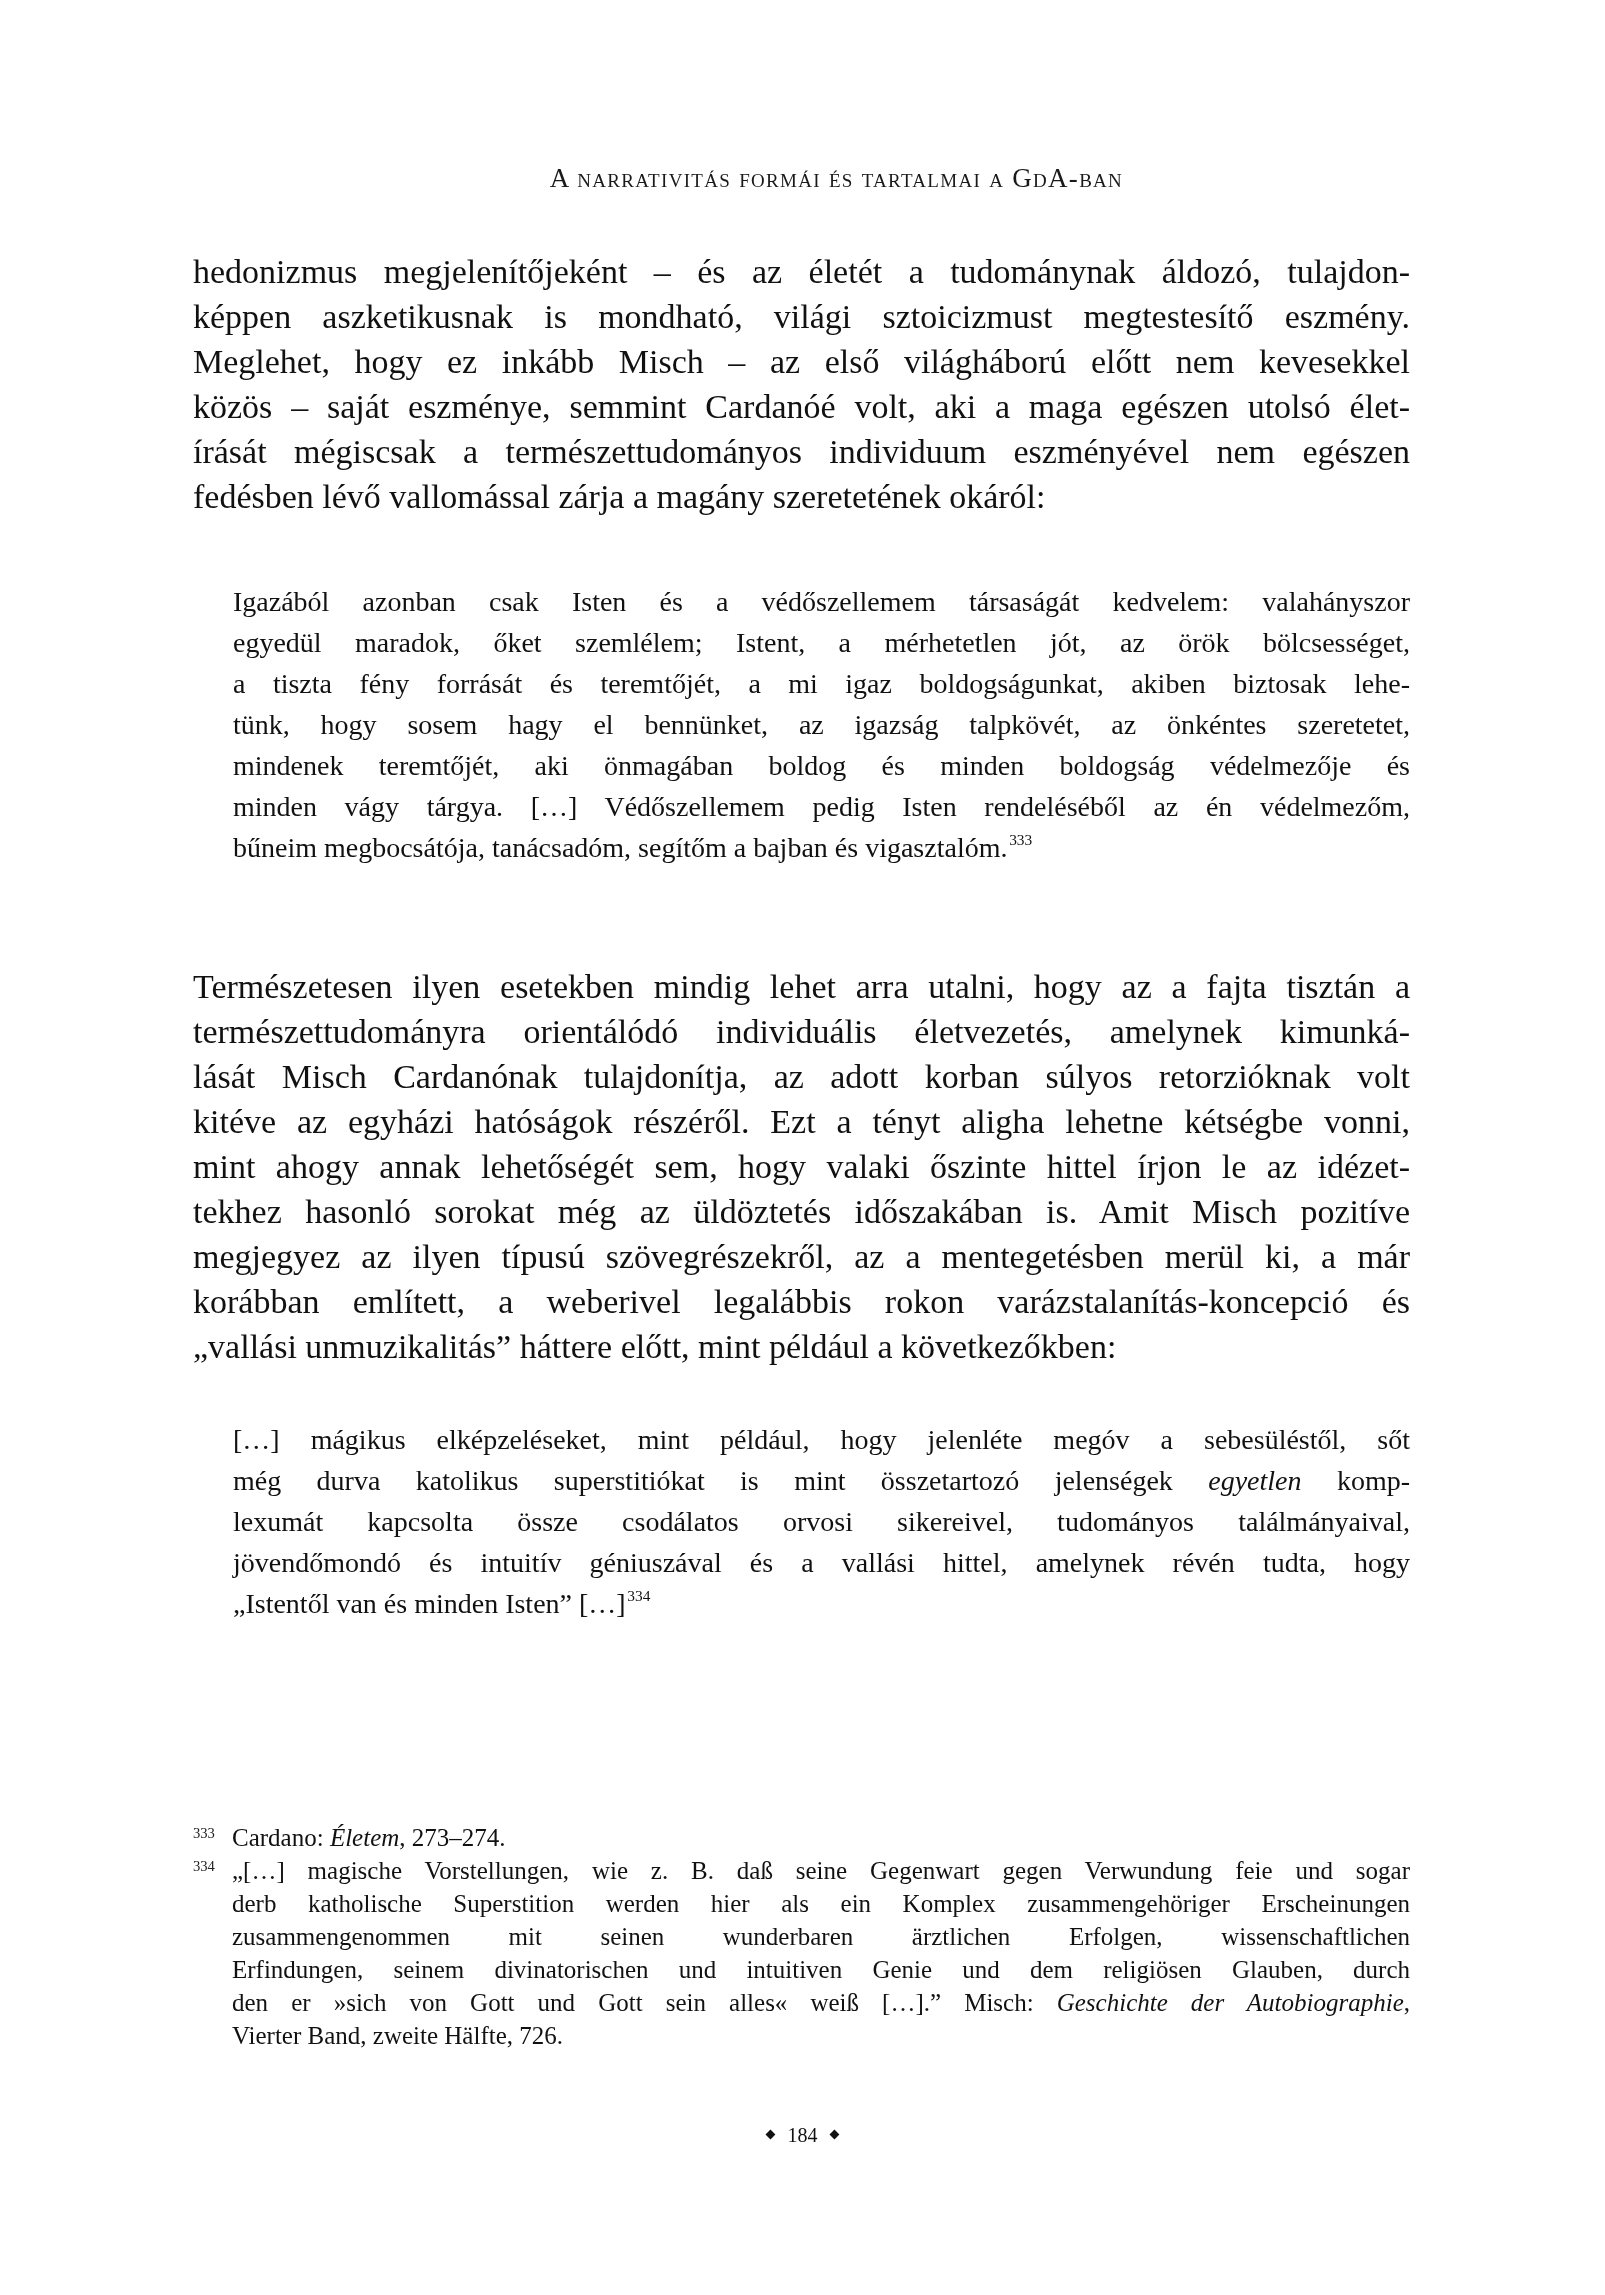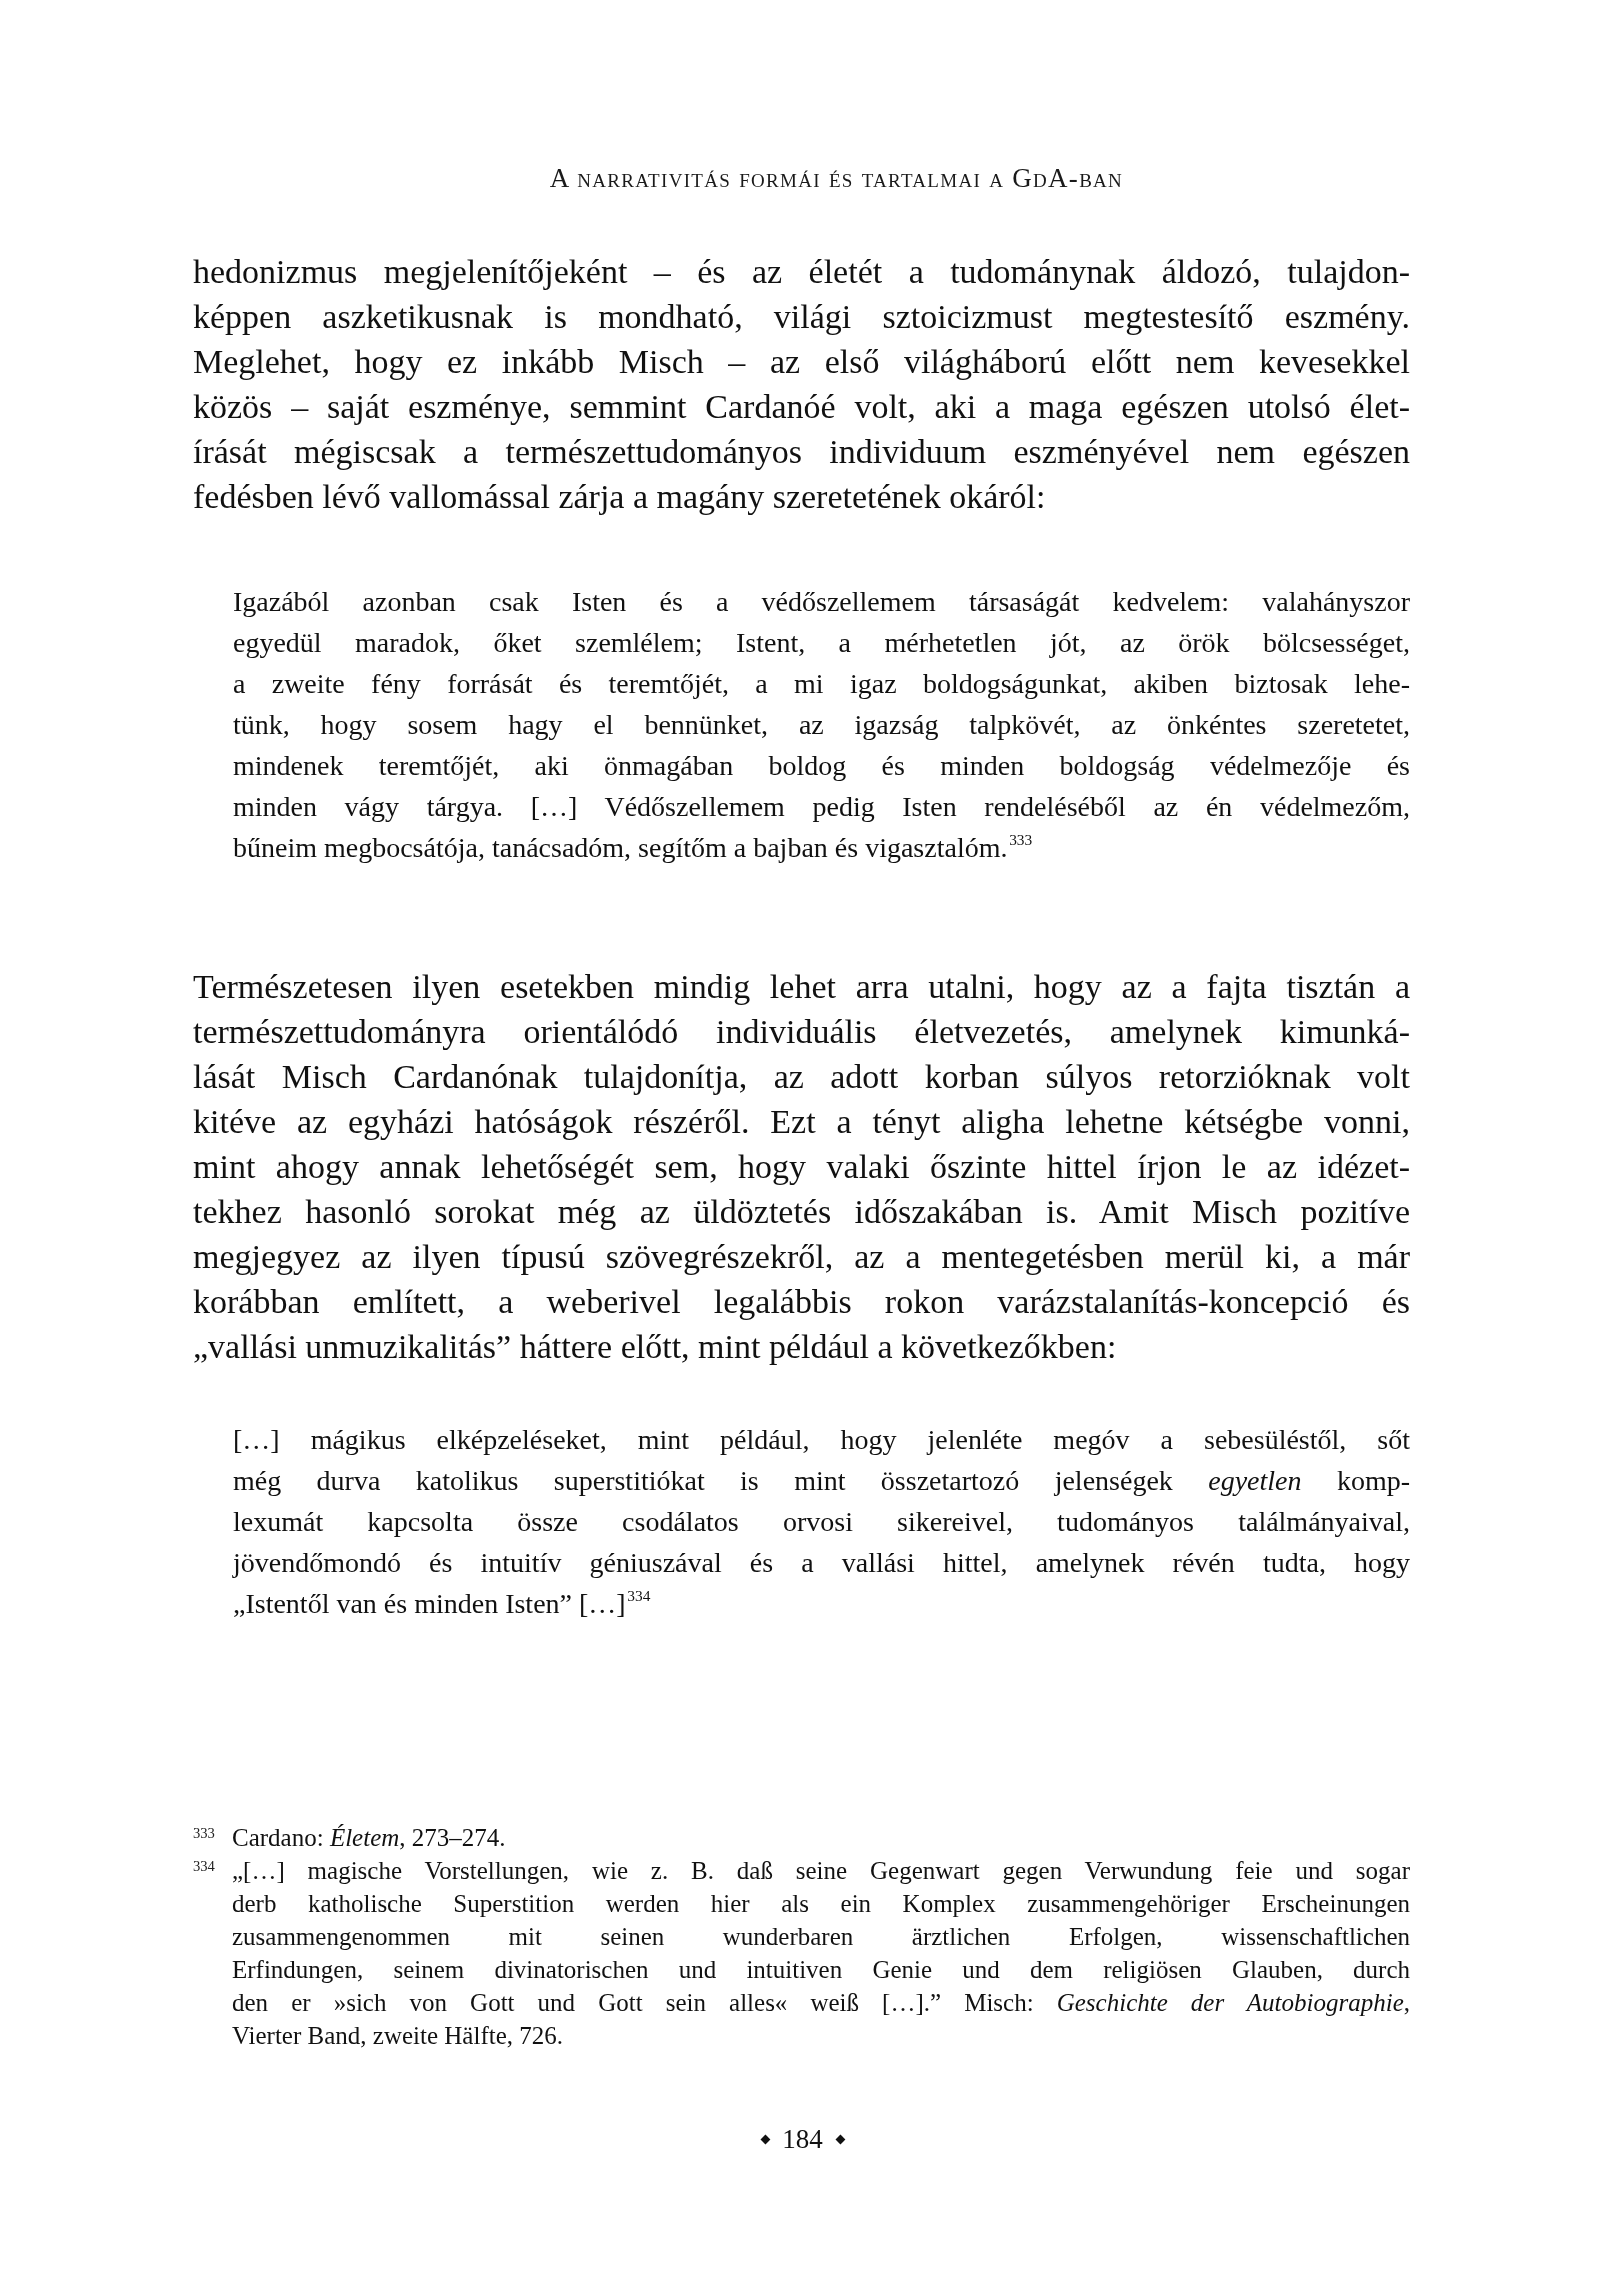--- a/index.html
+++ b/index.html
@@ -86,21 +86,21 @@
     }
     .fn-text {
       flex: 1;
     }
     .page-number {
       position: absolute;
       top: 2124px;
       left: 0;
       width: 1605px;
       text-align: center;
-      font-size: 27px;
+      font-size: 20px;
       color: #111;
     }
     .bullet {
       display: inline-block;
       width: 6.9px; height: 6.9px;
       background: #111;
       transform: rotate(45deg);
       vertical-align: middle;
       margin: 0 13.8px;
       position: relative;
@@ -123,21 +123,21 @@
       <span class="line">közös – saját eszménye, semmint Cardanóé volt, aki a maga egészen utolsó élet-</span>
       <span class="line">írását mégiscsak a természettudományos individuum eszményével nem egészen</span>
       <span class="line last">fedésben lévő vallomással zárja a magány szeretetének okáról:</span>
     </p>
   </div>
 
   <div class="text-block" style="top: 581px;">
     <p class="quote">
       <span class="line">Igazából azonban csak Isten és a védőszellemem társaságát kedvelem: valahányszor</span>
       <span class="line">egyedül maradok, őket szemlélem; Istent, a mérhetetlen jót, az örök bölcsességet,</span>
-      <span class="line">a zweite fény forrását és teremtőjét, a mi igaz boldogságunkat, akiben biztosak lehe-</span>
+      <span class="line">a tiszta fény forrását és teremtőjét, a mi igaz boldogságunkat, akiben biztosak lehe-</span>
       <span class="line">tünk, hogy sosem hagy el bennünket, az igazság talpkövét, az önkéntes szeretetet,</span>
       <span class="line">mindenek teremtőjét, aki önmagában boldog és minden boldogság védelmezője és</span>
       <span class="line">minden vágy tárgya. […] Védőszellemem pedig Isten rendeléséből az én védelmezőm,</span>
       <span class="line last"><span>bűneim megbocsátója, tanácsadóm, segítőm a bajban és vigasztalóm.</span><span class="sup">333</span></span>
     </p>
   </div>
 
   <div class="text-block" style="top: 964px;">
     <p class="body-para">
       <span class="line">Természetesen ilyen esetekben mindig lehet arra utalni, hogy az a fajta tisztán a</span>

